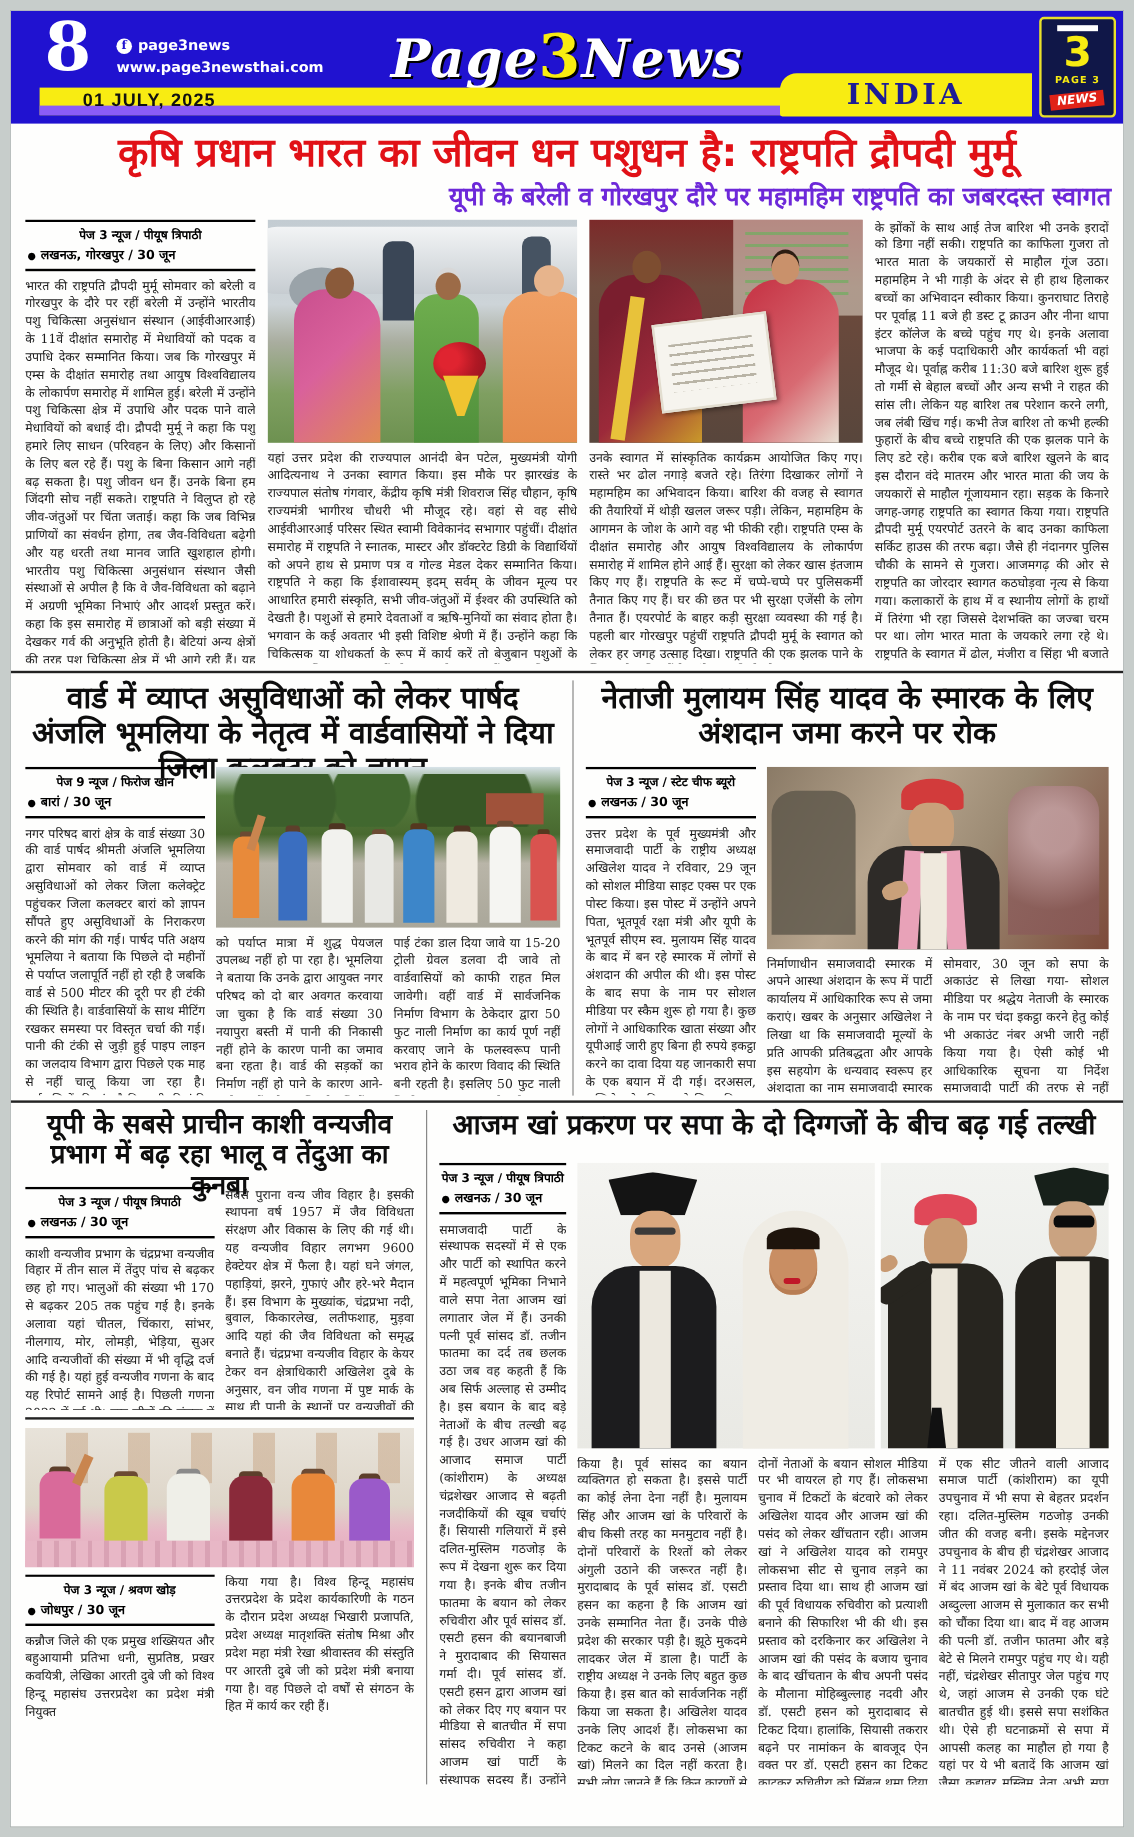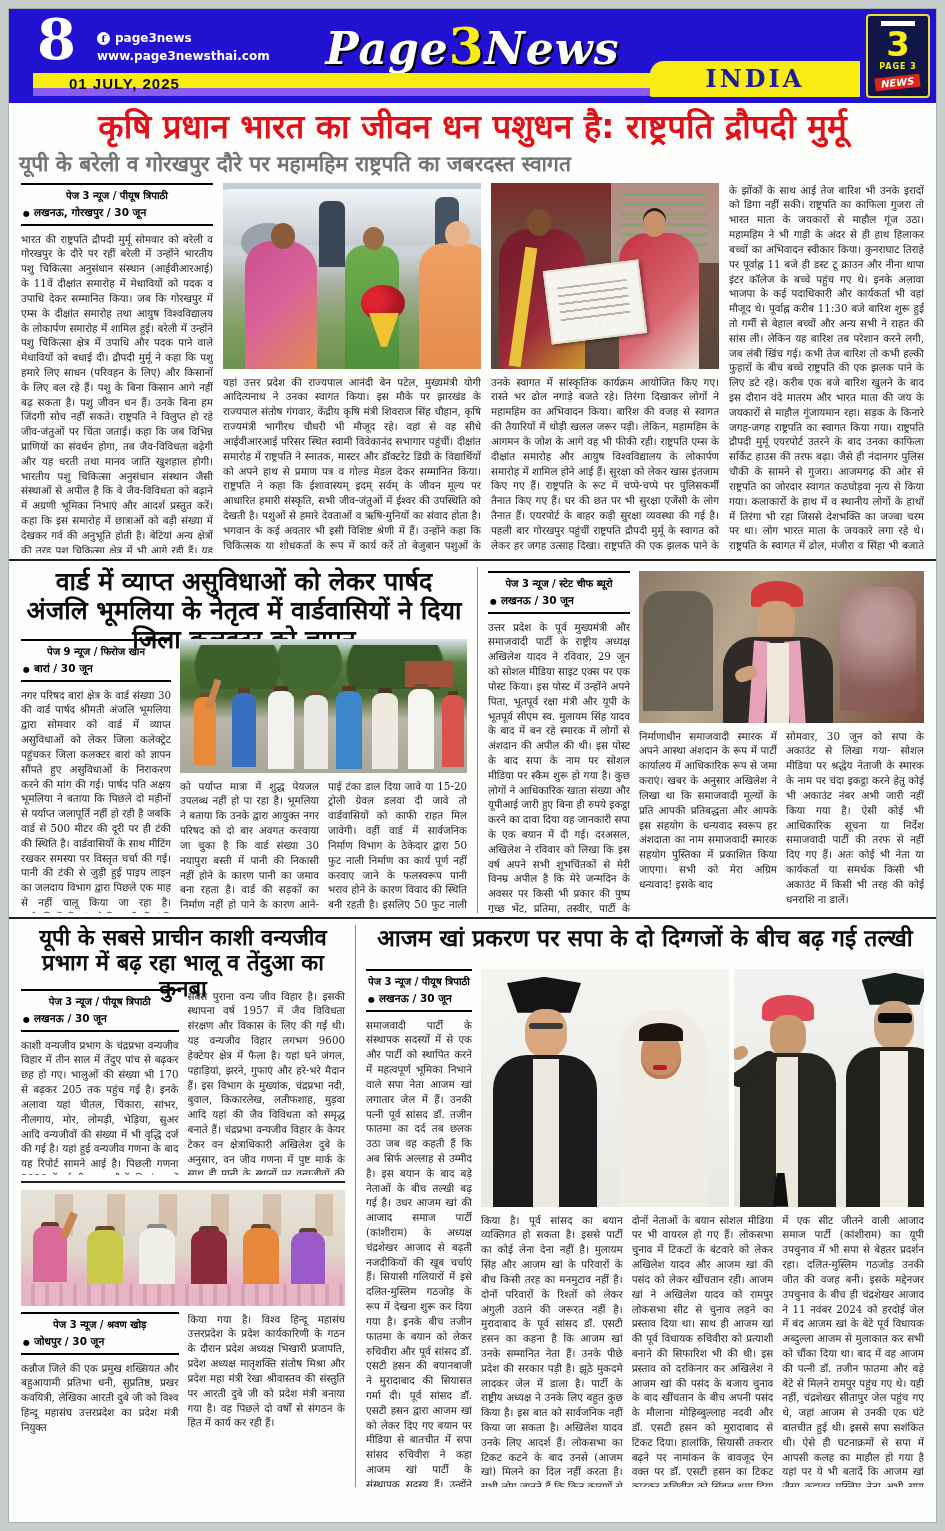--- a/index.html
+++ b/index.html
@@ -20,21 +20,21 @@
   .date-strip span { display:inline-block; margin-left:36px; font-size:15px; font-weight:bold; color:#111; letter-spacing:1px; line-height:22px; font-family:"Liberation Sans",sans-serif; }
   .india-band { position:absolute; right:76px; bottom:6px; width:210px; height:36px; background:#f8ec12; border-radius:14px 0 0 2px; text-align:center; }
   .india-band span { font-family:"DejaVu Serif","Liberation Serif",serif; font-weight:bold; font-size:24px; color:#1c1c96; letter-spacing:3px; line-height:36px; }
   .logo-box { position:absolute; right:6px; top:5px; width:64px; height:84px; background:#101748; border:2px solid #e8e02a; border-radius:4px; text-align:center; overflow:hidden; }
   .logo-box .big3 { font-size:34px; font-weight:bold; color:#f8ec12; line-height:36px; display:block; border-top:5px solid #fff; width:34px; margin:5px auto 0; }
   .logo-box .p3 { display:block; font-size:8px; font-weight:bold; color:#f8ec12; letter-spacing:1px; }
   .logo-box .nw { display:inline-block; margin-top:3px; background:#e02318; color:#fff; font-size:10px; font-weight:bold; font-style:italic; padding:1px 6px; transform:rotate(-6deg); }
 
   
   .lead-h { padding:6px 10px 2px; text-align:center; color:#e11117; font-size:33px; font-weight:800; line-height:1.08; }
-  .lead-s { padding:2px 10px 4px; text-align:left; color:#737373; font-size:21px; font-weight:700; }
+  .lead-s { padding:2px 10px 4px; text-align:right; color:#6d28d9; font-size:21px; font-weight:700; }
 
   
   .byline { border-top:2px solid #000; border-bottom:2px solid #000; padding:3px 2px 5px; margin-bottom:6px; }
   .byline .b1 { text-align:center; font-size:10px; font-weight:bold; }
   .byline .b2 { font-size:10.5px; font-weight:bold; margin-top:3px; }
   .byline .dot { color:#000; margin-right:4px; font-size:8px; }
   .body { font-size:10.3px; line-height:1.44; text-align:justify; color:#1c1c1c; overflow:hidden; font-family:"DejaVu Serif","Liberation Serif",serif; }
   .sec-h { text-align:center; font-weight:800; color:#0d0d0d; line-height:1.16; }
   .photo { position:relative; overflow:hidden; background:#ddd; }
   .abs { position:absolute; }
@@ -175,20 +175,21 @@
           </div>
           <div class="twocol">
             <div class="body">को पर्याप्त मात्रा में शुद्ध पेयजल उपलब्ध नहीं हो पा रहा है। भूमलिया ने बताया कि उनके द्वारा आयुक्त नगर परिषद को दो बार अवगत करवाया जा चुका है कि वार्ड संख्या 30 नयापुरा बस्ती में पानी की निकासी नहीं होने के कारण पानी का जमाव बना रहता है। वार्ड की सड़कों का निर्माण नहीं हो पाने के कारण आने-जाने वालों को काफी परेशानियों का सामना करना पड़ रहा है। शौचालय भी पूरी तरह क्षतिग्रस्त हो चुके हैं।</div>
             <div class="body">पाई टंका डाल दिया जावे या 15-20 ट्रोली ग्रेवल डलवा दी जावे तो वार्डवासियों को काफी राहत मिल जावेगी। वहीं वार्ड में सार्वजनिक निर्माण विभाग के ठेकेदार द्वारा 50 फुट नाली निर्माण का कार्य पूर्ण नहीं करवाए जाने के फलस्वरूप पानी भराव होने के कारण विवाद की स्थिति बनी रहती है। इसलिए 50 फुट नाली निर्माण का बकाया कार्य पूर्ण करवाया जावे। वार्डवासियों ने कहा कि यदि प्रशासन द्वारा समय रहते वार्ड की समस्याओं का समाधान नहीं किया तो उन्हें मजबूरन आंदोलन करने के लिए बाध्य होना पड़ेगा।</div>
           </div>
         </div>
       </div>
     </div>
 
     <div class="a3">
+      <div class="sec-h">नेताजी मुलायम सिंह यादव के स्मारक के लिए  अंशदान जमा करने पर रोक</div>
       <div class="mid-grid" style="grid-template-columns:142px 1fr;">
         <div class="colwrap" style="display:flex;flex-direction:column;overflow:hidden;">
           <div class="byline">
             <div class="b1">पेज 3 न्यूज /  स्टेट चीफ ब्यूरो</div>
             <div class="b2"><span class="dot">●</span><span>लखनऊ / 30 जून</span></div>
           </div>
           <div class="body" style="flex:1;">उत्तर प्रदेश के पूर्व मुख्यमंत्री और समाजवादी पार्टी के राष्ट्रीय अध्यक्ष अखिलेश यादव ने रविवार, 29 जून को सोशल मीडिया साइट एक्स पर एक पोस्ट किया। इस पोस्ट में उन्होंने अपने पिता, भूतपूर्व रक्षा मंत्री और यूपी के भूतपूर्व सीएम स्व. मुलायम सिंह यादव के बाद में बन रहे स्मारक में लोगों से अंशदान की अपील की थी। इस पोस्ट के बाद सपा के नाम पर सोशल मीडिया पर स्कैम शुरू हो गया है। कुछ लोगों ने आधिकारिक खाता संख्या और यूपीआई जारी हुए बिना ही रुपये इकट्ठा करने का दावा दिया यह जानकारी सपा के एक बयान में दी गई। दरअसल, अखिलेश ने रविवार को लिखा कि इस वर्ष अपने सभी शुभचिंतकों से मेरी विनम्र अपील है कि मेरे जन्मदिन के अवसर पर किसी भी प्रकार की पुष्प गुच्छ भेंट, प्रतिमा, तस्वीर, पार्टी के चिह्न साइकिल की प्रतिकृतियों या किसी भी अन्य प्रकार की भेंट की जगह अपना-अपना योगदान माननीय नेता जी के</div>
         </div>
         <div class="mid-right">
           <div class="photo ph3" style="background:linear-gradient(120deg,#8a7a66 0%,#b7a58e 35%,#9c8b74 60%,#7c4a3a 100%);">

